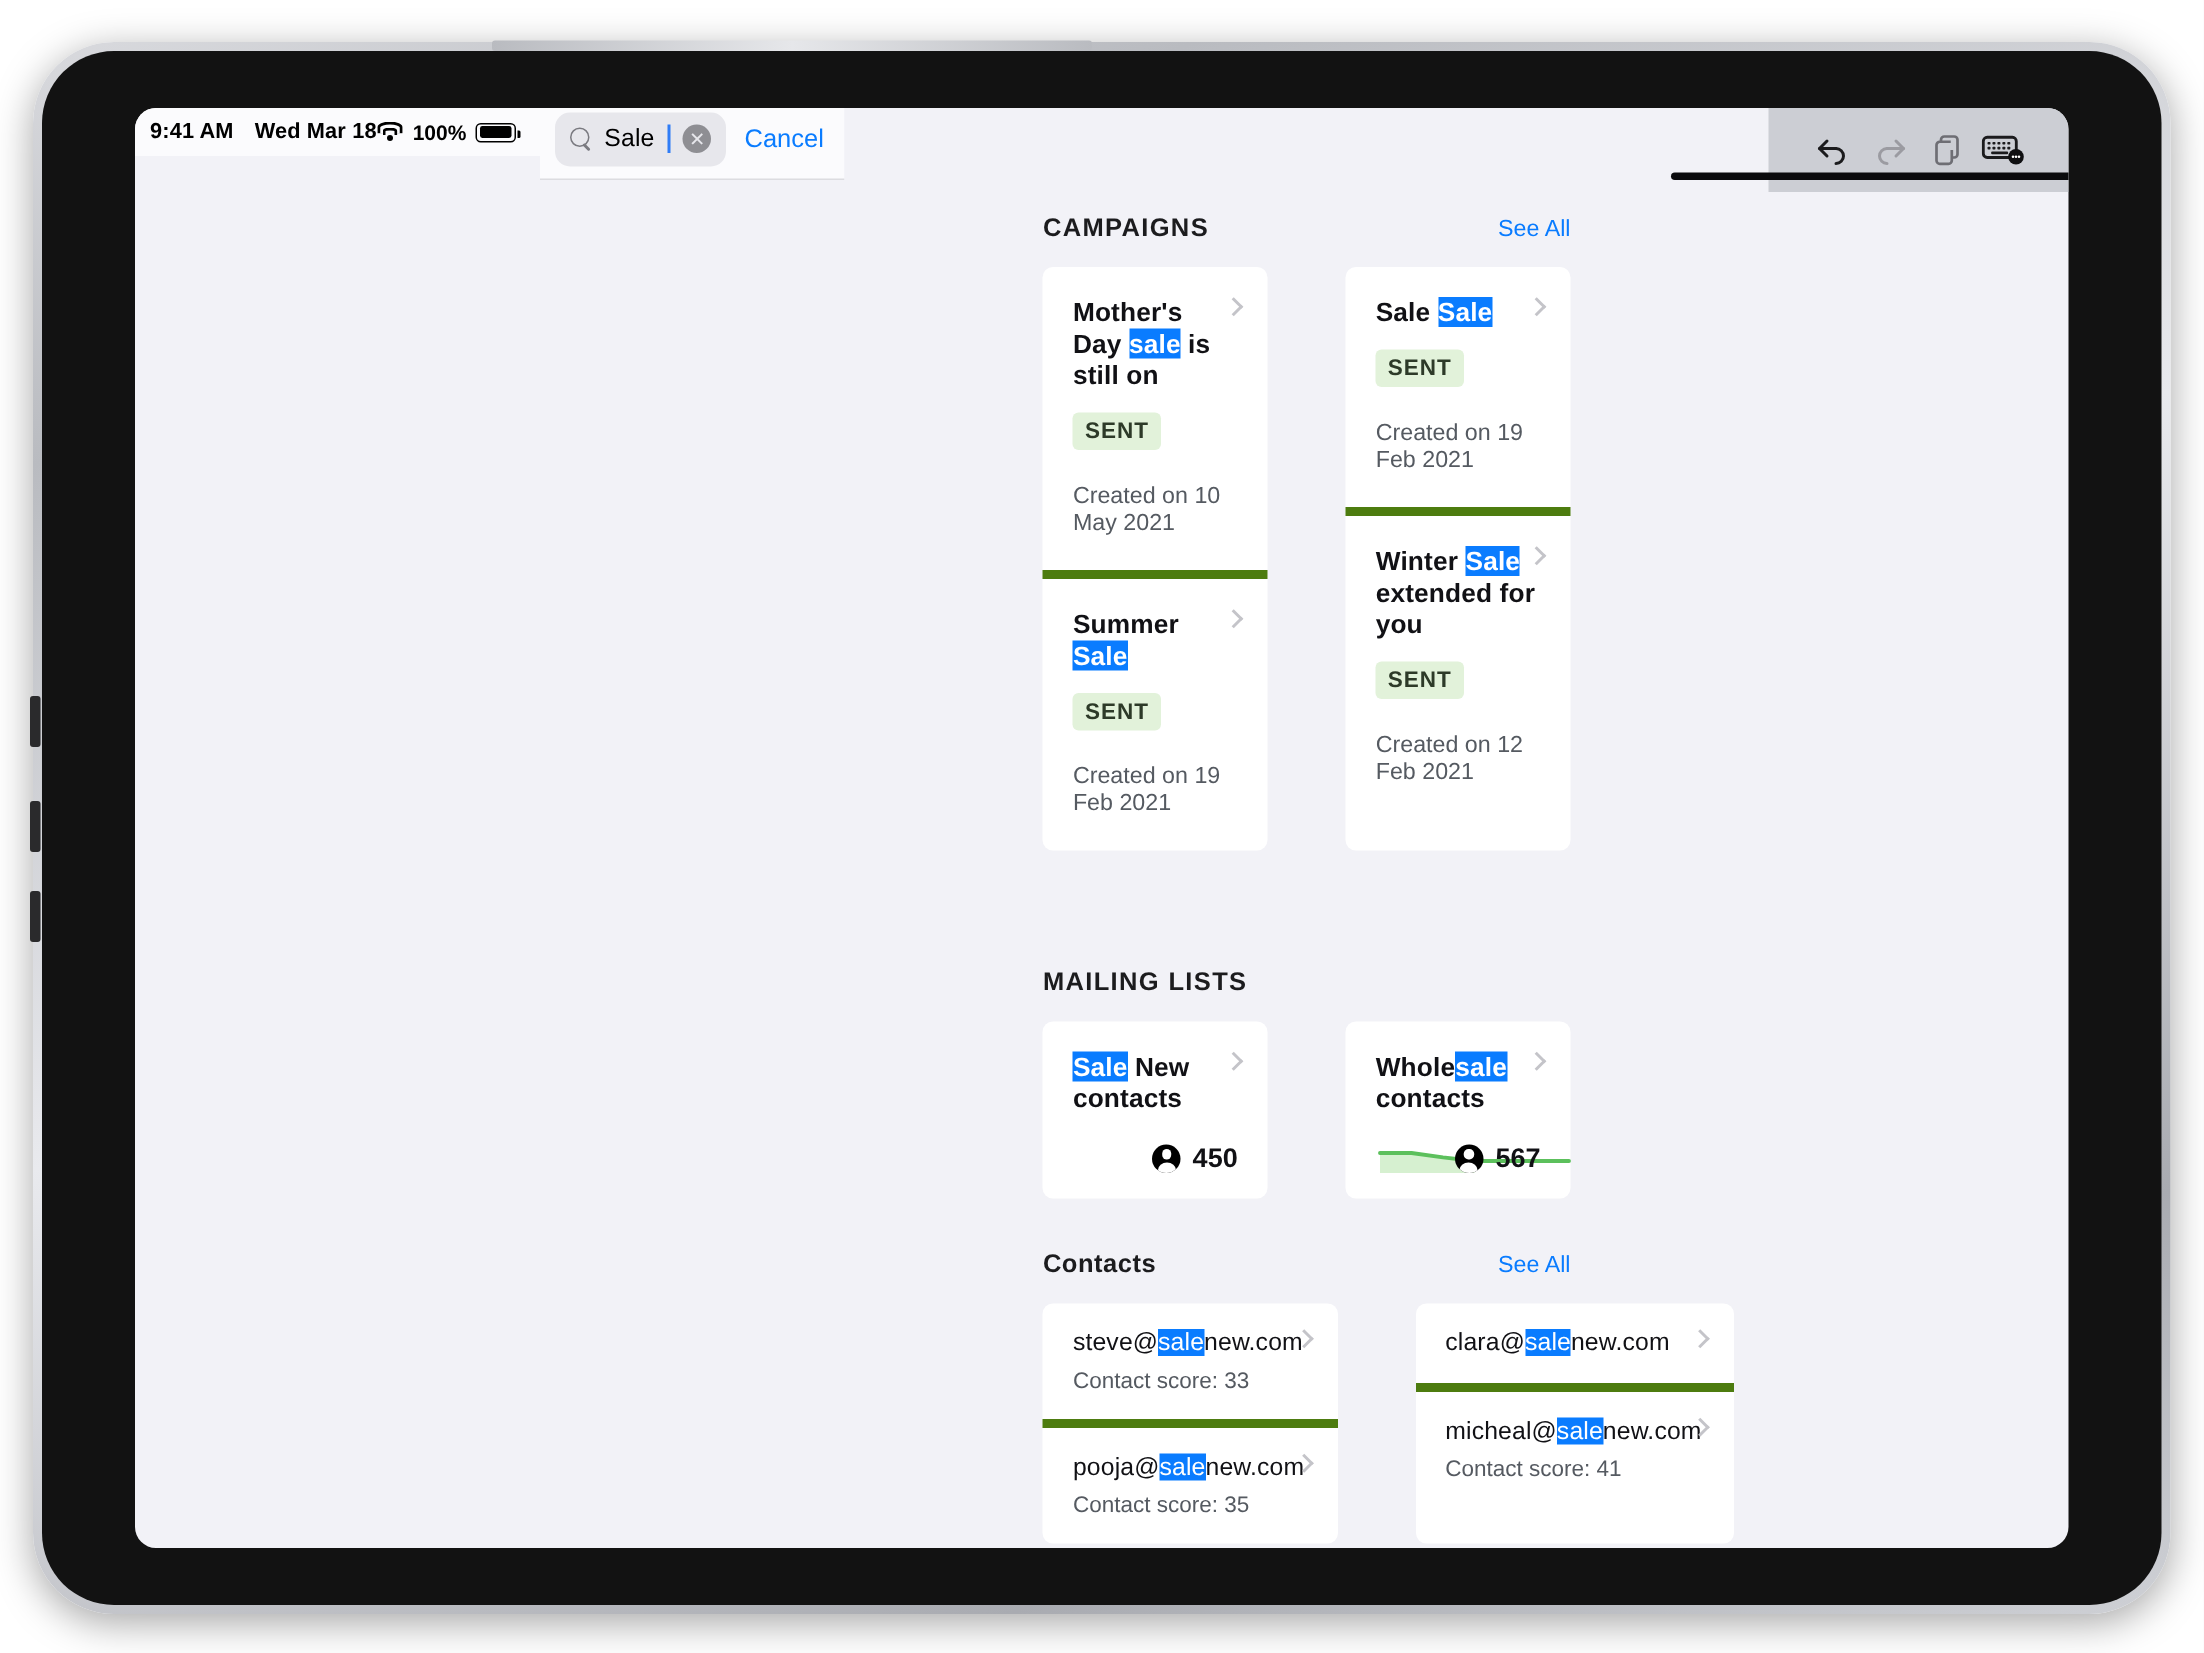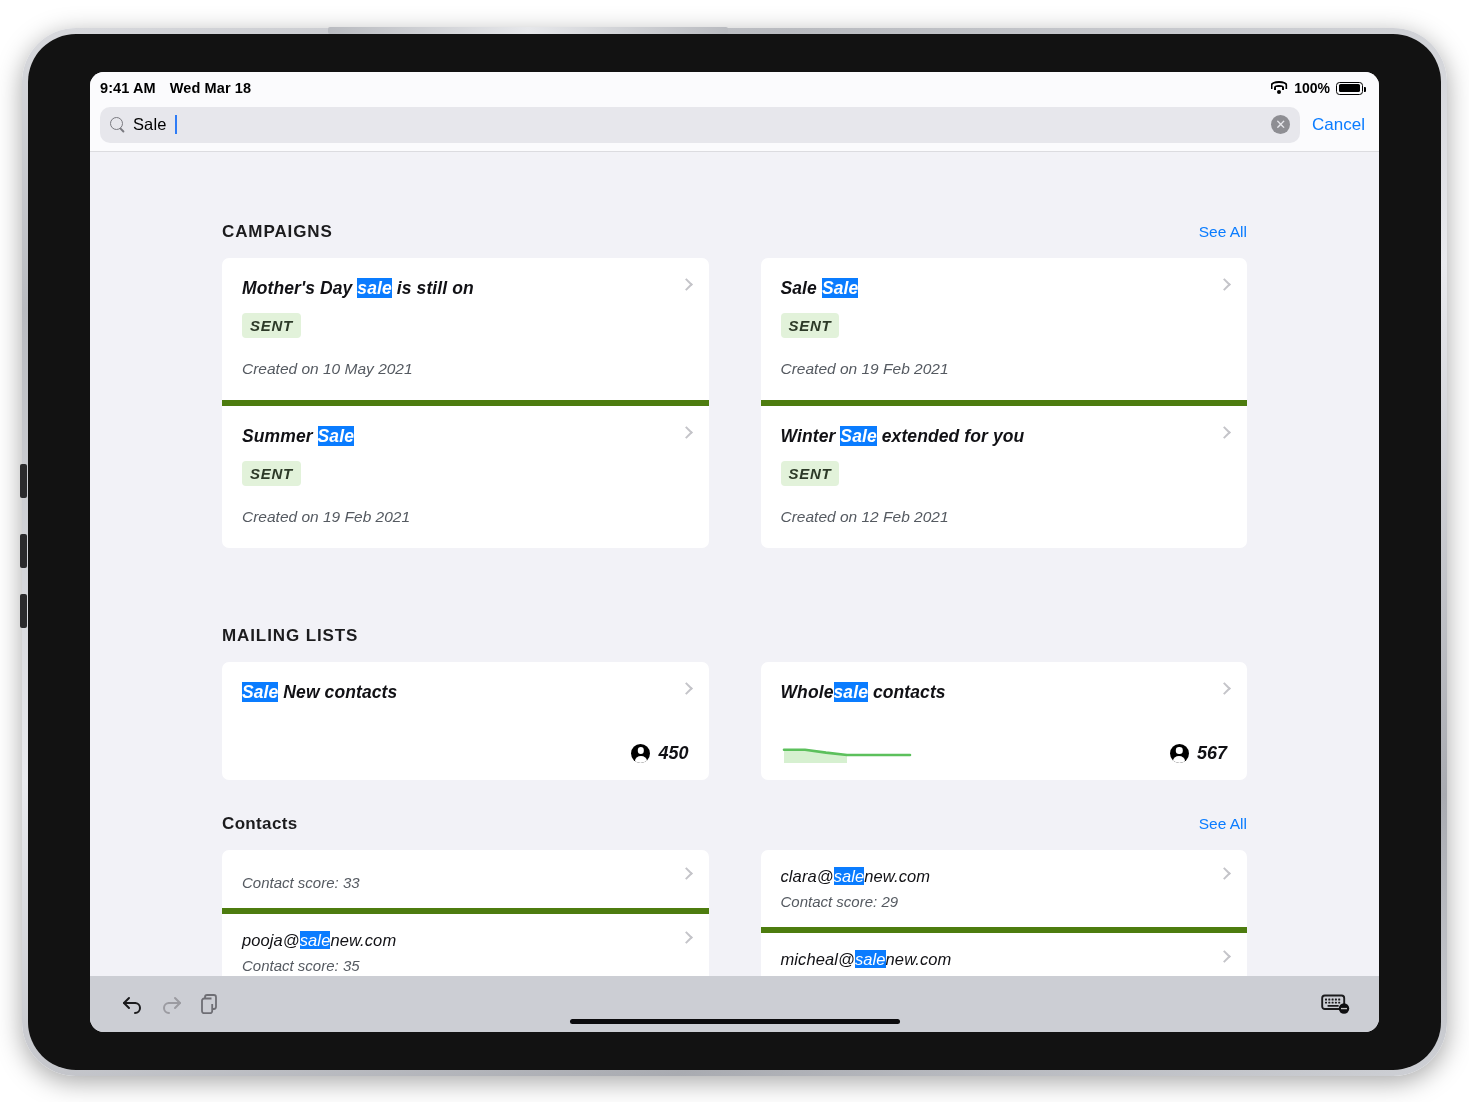--- a/index.html
+++ b/index.html
@@ -39,21 +39,21 @@
   #btn-vol-a { left: -8px; top: 430px; width: 7px; height: 34px; }
   #btn-vol-b { left: -8px; top: 500px; width: 7px; height: 34px; }
   #btn-vol-c { left: -8px; top: 560px; width: 7px; height: 34px; }
 
   #screen {
     width: 100%; height: 100%;
     border-radius: 14px;
     background: #f2f2f7;
     overflow: hidden;
     position: relative;
-    display: flex; flex-direction: column; justify-content: flex-end;
+    display: flex;  justify-content: flex-end;
   }
 
   
   #status-bar {
     height: 32px;
     background: #fbfbfd;
     display: flex; align-items: center;
     padding: 0 16px 0 10px;
     font-size: 14.5px; color: #000;
     flex: 0 0 auto;
@@ -110,21 +110,21 @@
     padding: 26px 132px 0 132px;
   }
   .section-head {
     display: flex; align-items: baseline;
     margin-bottom: 16px;
   }
   .section-title { font-size: 17px; font-weight: 700; color: #1c1c1e; letter-spacing: .35px;}
   .section-title.caps { letter-spacing: .9px; margin-top: 44px; }
   .see-all { margin-left: auto; color: #0a7cff; font-size: 15.5px; cursor: pointer;}
 
-  .grid2 { display: grid; grid-template-columns: 1fr 1fr; column-gap: 52px; font-style: italic; }
+  .grid2 { display: grid; grid-template-columns: 1fr 1fr; column-gap: 52px; }
 
   .card {
     background: #ffffff;
     border-radius: 7px;
   }
   .row {
     padding: 20px 22px 22px 20px;
     position: relative;
   }
   .row + .row { border-top: 6px solid #4d7c0f; }
@@ -290,33 +290,33 @@
 
         <div class="sec-gap"></div>
 
         <div class="section-head">
           <span class="section-title">Contacts</span>
           <span class="see-all">See All</span>
         </div>
         <div class="grid2">
           <div class="card">
             <div class="row ct-row">
+              <div class="ct-mail"><span>steve@</span><span class="hl">sale</span><span>new.com</span></div>
               <div class="ct-score">Contact score: 33</div>
               <span class="chev"></span>
             </div>
             <div class="row ct-row">
               <div class="ct-mail"><span>pooja@</span><span class="hl">sale</span><span>new.com</span></div>
               <div class="ct-score">Contact score: 35</div>
               <span class="chev"></span>
             </div>
           </div>
           <div class="card">
             <div class="row ct-row">
               <div class="ct-mail"><span>clara@</span><span class="hl">sale</span><span>new.com</span></div>
-              <div class="ct-score">Contact score: 29</div>
               <span class="chev"></span>
             </div>
             <div class="row ct-row">
               <div class="ct-mail"><span>micheal@</span><span class="hl">sale</span><span>new.com</span></div>
               <div class="ct-score">Contact score: 41</div>
               <span class="chev"></span>
             </div>
           </div>
         </div>
       </div>

